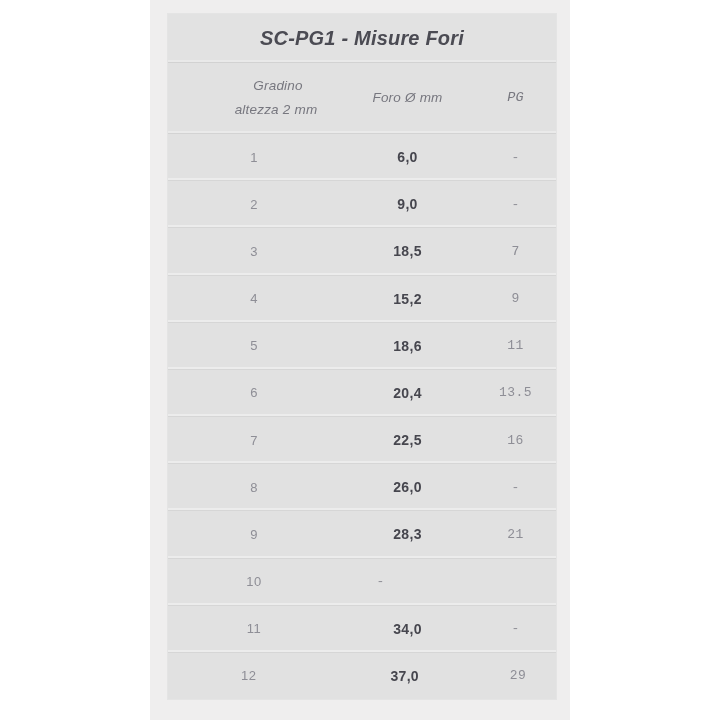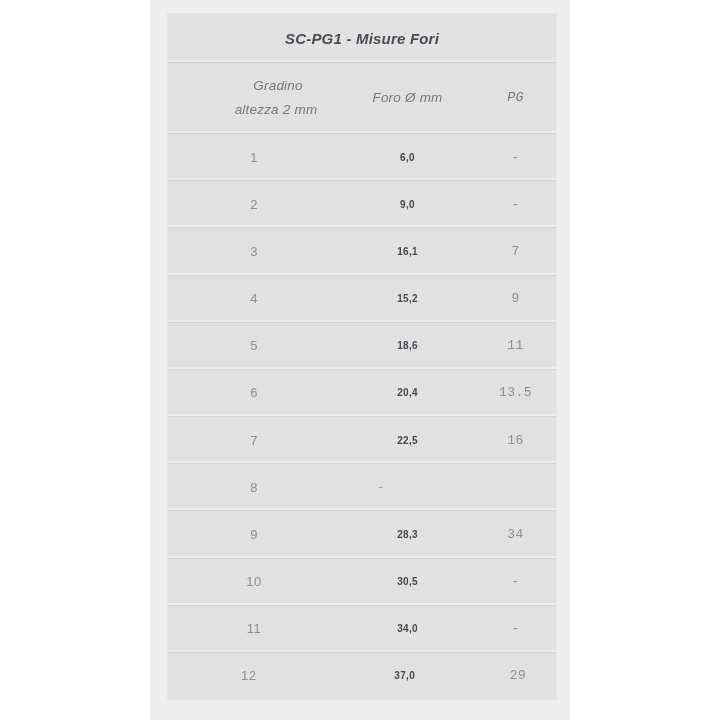--- a/index.html
+++ b/index.html
@@ -50,21 +50,21 @@
     display: flex;
     align-items: center;
     justify-content: center;
     background: #e2e2e2;
     border-bottom: 1px solid #d2d2d2;
     box-shadow: inset 0 -2px 0 #e9e9e9;
   }
   .title-text {
     font-style: italic;
     font-weight: bold;
-    font-size: 15px;
+    font-size: 20px;
     letter-spacing: 0.2px;
     color: #4b4b53;
     white-space: nowrap;
   }
 
   .head-row {
     height: 70px;
     flex: 0 0 70px;
     display: flex;
     align-items: center;
@@ -109,21 +109,21 @@
   .head-cell .l1 { display: block; padding-left: 48px; }
   .head-cell .l2 { display: block; margin-left: 44px; }
 
   
   .cell-gradino {
     font-size: 13px;
     color: #8e8e96;
     letter-spacing: 0.4px;
   }
   .cell-foro {
-    font-size: 10px;
+    font-size: 14px;
     font-weight: bold;
     color: #46464e;
     letter-spacing: 0.3px;
   }
   .cell-pg {
     font-size: 13px;
     color: #8e8e96;
     letter-spacing: 0.4px;
   }
 </style>
@@ -155,21 +155,21 @@
           <div class="col-foro cell-foro">6,0</div>
           <div class="col-pg cell-pg">-</div>
         </div>
         <div class="data-row">
           <div class="col-gradino cell-gradino">2</div>
           <div class="col-foro cell-foro">9,0</div>
           <div class="col-pg cell-pg">-</div>
         </div>
         <div class="data-row">
           <div class="col-gradino cell-gradino">3</div>
-          <div class="col-foro cell-foro">16,1</div>
+          <div class="col-foro cell-foro">18,5</div>
           <div class="col-pg cell-pg">7</div>
         </div>
         <div class="data-row">
           <div class="col-gradino cell-gradino">4</div>
           <div class="col-foro cell-foro">15,2</div>
           <div class="col-pg cell-pg">9</div>
         </div>
         <div class="data-row">
           <div class="col-gradino cell-gradino">5</div>
           <div class="col-foro cell-foro">18,6</div>
@@ -180,30 +180,30 @@
           <div class="col-foro cell-foro">20,4</div>
           <div class="col-pg cell-pg">13.5</div>
         </div>
         <div class="data-row">
           <div class="col-gradino cell-gradino">7</div>
           <div class="col-foro cell-foro">22,5</div>
           <div class="col-pg cell-pg">16</div>
         </div>
         <div class="data-row">
           <div class="col-gradino cell-gradino">8</div>
+          <div class="col-foro cell-foro">26,0</div>
           <div class="col-pg cell-pg">-</div>
         </div>
         <div class="data-row">
           <div class="col-gradino cell-gradino">9</div>
           <div class="col-foro cell-foro">28,3</div>
-          <div class="col-pg cell-pg">34</div>
+          <div class="col-pg cell-pg">21</div>
         </div>
         <div class="data-row">
           <div class="col-gradino cell-gradino">10</div>
-          <div class="col-foro cell-foro">30,5</div>
           <div class="col-pg cell-pg">-</div>
         </div>
         <div class="data-row">
           <div class="col-gradino cell-gradino">11</div>
           <div class="col-foro cell-foro">34,0</div>
           <div class="col-pg cell-pg">-</div>
         </div>
         <div class="data-row">
           <div class="col-gradino cell-gradino">12</div>
           <div class="col-foro cell-foro">37,0</div>

